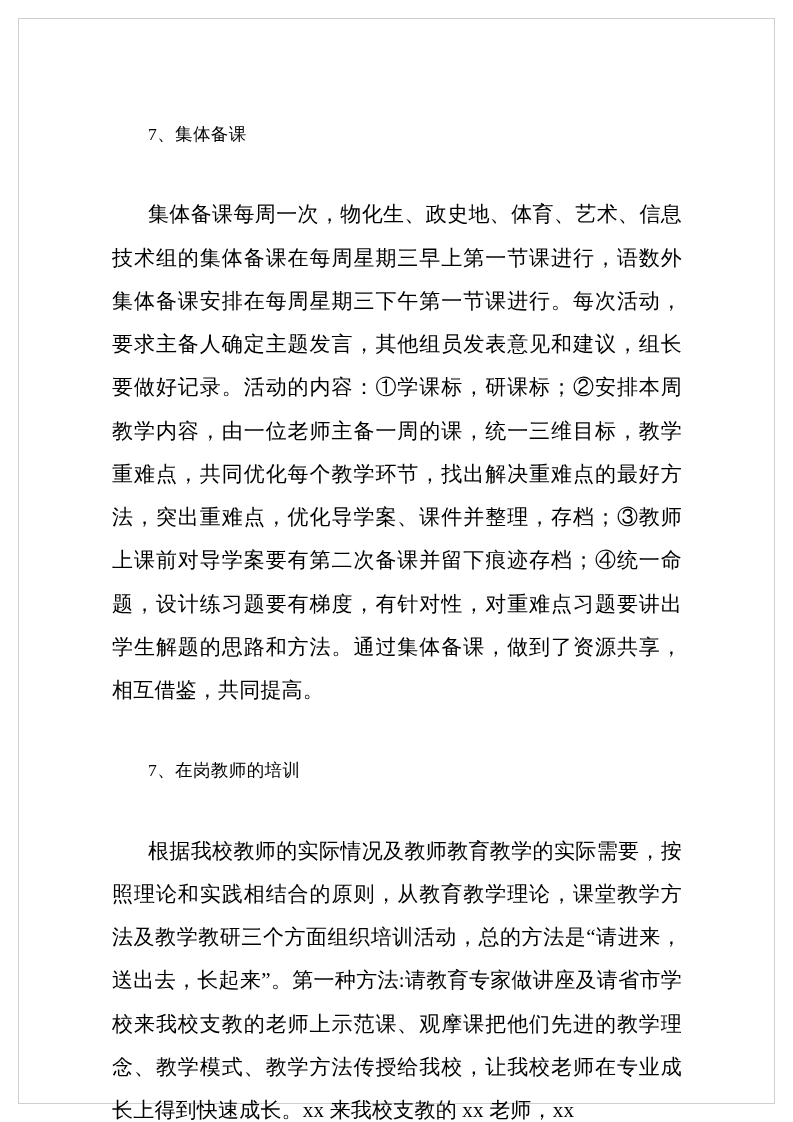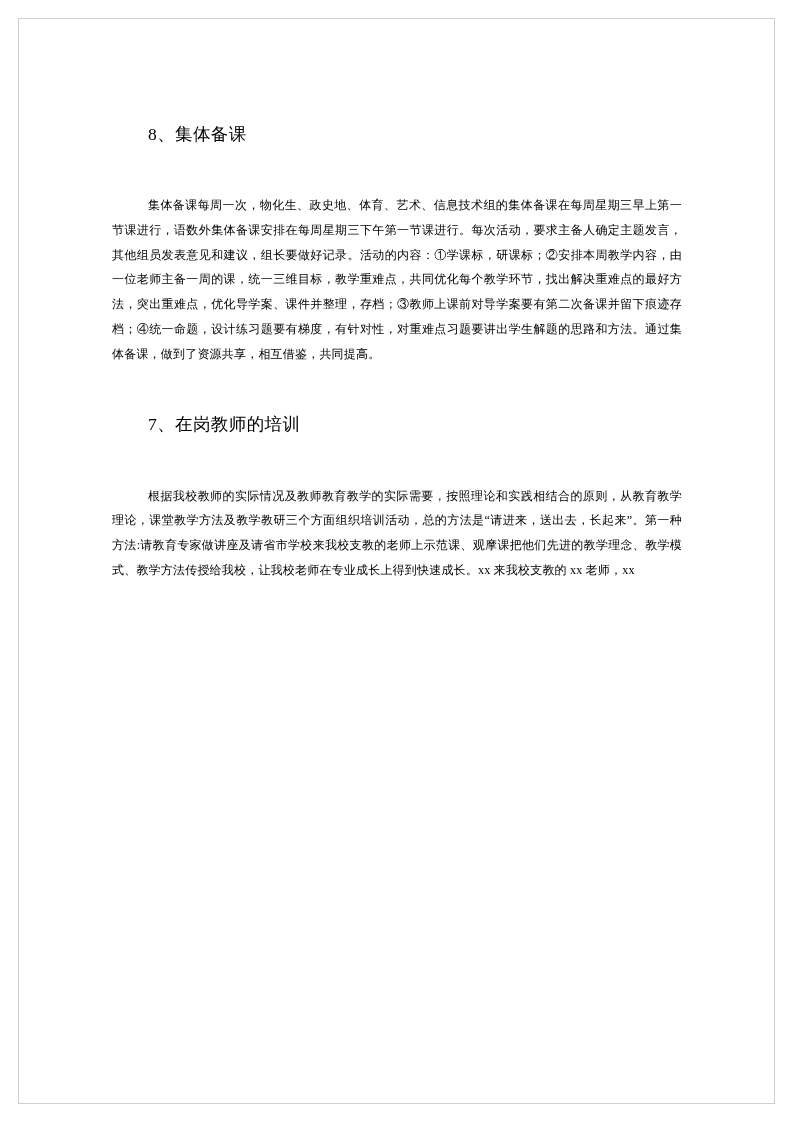--- a/index.html
+++ b/index.html
@@ -39,40 +39,40 @@
   }
   .heading {
     font-size: 17.5px;
     line-height: 1.9;
     letter-spacing: 0.4px;
     text-indent: 36px;
     margin: 0 0 0 0;
     font-weight: 400;
   }
   .para {
-    font-size: 12px;
+    font-size: 21px;
     line-height: 2.06;
     letter-spacing: 0.2px;
     text-indent: 36px;
     margin: 0;
     text-align: justify;
     text-justify: inter-ideograph;
   }
   .gap-after-heading { height: 42px; }
   .gap-after-para { height: 42px; }
 </style>
 </head>
 <body>
 
 <div class="page">
   <div class="page-border"></div>
 
   <div class="content">
 
-    <p class="heading">8、集体备课</p>
+    <p class="heading">7、集体备课</p>
 
     <div class="gap-after-heading"></div>
 
     <p class="para">集体备课每周一次，物化生、政史地、体育、艺术、信息技术组的集体备课在每周星期三早上第一节课进行，语数外集体备课安排在每周星期三下午第一节课进行。每次活动，要求主备人确定主题发言，其他组员发表意见和建议，组长要做好记录。活动的内容：①学课标，研课标；②安排本周教学内容，由一位老师主备一周的课，统一三维目标，教学重难点，共同优化每个教学环节，找出解决重难点的最好方法，突出重难点，优化导学案、课件并整理，存档；③教师上课前对导学案要有第二次备课并留下痕迹存档；④统一命题，设计练习题要有梯度，有针对性，对重难点习题要讲出学生解题的思路和方法。通过集体备课，做到了资源共享，相互借鉴，共同提高。</p>
 
     <div class="gap-after-para"></div>
 
     <p class="heading">7、在岗教师的培训</p>
 
     <div class="gap-after-heading"></div>

